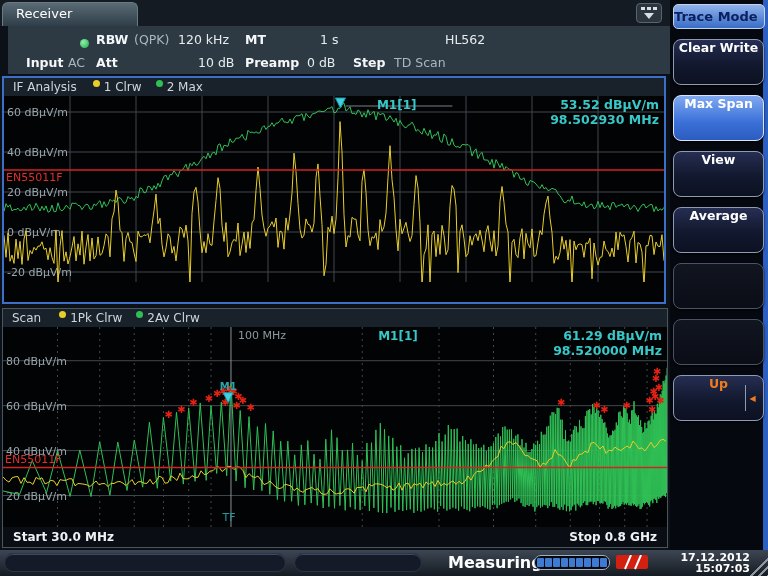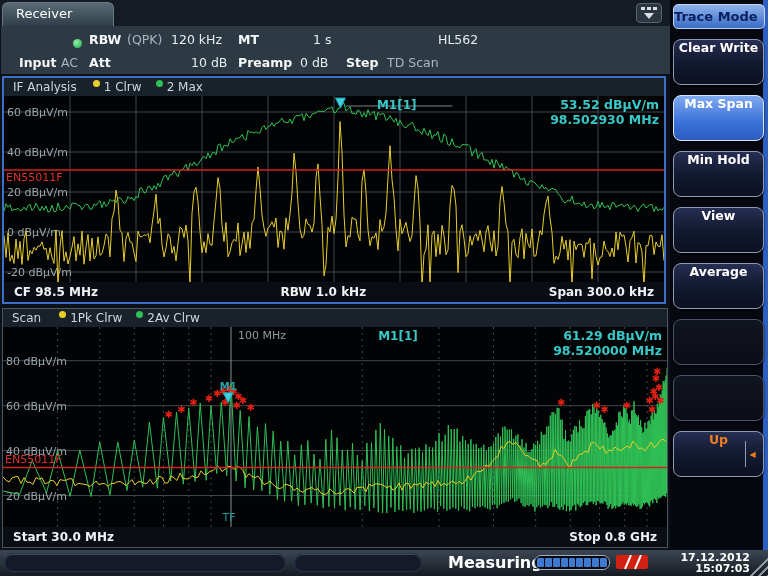--- a/index.html
+++ b/index.html
@@ -1,26 +1,26 @@
 <!DOCTYPE html>
 <html><head>
 <meta charset="utf-8">
 <style>
   *{box-sizing:border-box;margin:0;padding:0}
   body{width:768px;height:576px;overflow:hidden;background:#000;font-family:"DejaVu Sans",sans-serif}
   .screen{position:relative;width:768px;height:576px;background:#0c1118}
   
   .tabrow{position:absolute;left:0;top:0;width:670px;height:26px;background:#141b23}
-  .tab{position:absolute;left:2px;top:2px;width:112px;height:24px;background:linear-gradient(#5a6b75,#2f3e48);
+  .tab{position:absolute;left:2px;top:2px;width:136px;height:24px;background:linear-gradient(#5a6b75,#2f3e48);
        border:1px solid #6a7a84;border-bottom:none;border-radius:6px 6px 0 0;color:#fff;font-size:13px;
        line-height:22px;padding-left:13px}
   .win-menu{position:absolute;left:636px;top:3px;width:26px;height:20px;background:#2c353f;border:1px solid #57636d;
        border-radius:4px;display:flex;align-items:center;justify-content:center}
   
-  .settings{position:absolute;left:1px;top:26px;width:745px;height:48px;background:#2d3a43;font-size:12.5px;color:#dfe7ea}
+  .settings{position:absolute;left:8px;top:26px;width:745px;height:48px;background:#2d3a43;font-size:12.5px;color:#dfe7ea}
   .settings .f{position:absolute;white-space:nowrap;line-height:18px}
   .lbl{font-weight:bold;color:#f4f8fa}
   .val{color:#e6edf0}
   .dim{color:#a9b7be}
   .led{display:inline-block;width:9px;height:9px;border-radius:50%;background:radial-gradient(circle at 35% 35%,#90f0aa,#1daa46)}
   
   .widget{position:absolute;left:2px;background:#020305}
   .w-if{top:76px;width:664px;height:228px;border:2px solid #3c70c8}
   .w-scan{top:308px;width:666px;height:240px;border:1px solid #4a565e}
   .whead{height:18px;background:#19222b;display:flex;align-items:center;font-size:12px;color:#ccd6db;padding-left:9px}
@@ -138,25 +138,20 @@
           <polyline points="0.0,115.3 2.0,107.7 4.0,111.2 6.0,108.7 8.0,114.9 10.0,113.3 12.0,113.6 14.0,112.2 16.0,114.8 18.0,114.1 20.0,111.1 22.0,114.2 24.0,109.6 26.0,108.4 28.0,114.5 30.0,112.3 32.0,107.2 34.0,111.1 36.0,115.0 38.0,110.3 40.0,114.2 42.0,109.9 44.0,116.2 46.0,115.3 48.0,109.1 50.0,115.7 52.0,115.5 54.0,106.8 56.0,113.4 58.0,114.9 60.0,113.0 62.0,109.3 64.0,111.2 66.0,113.3 68.0,107.1 70.0,107.4 72.0,107.2 74.0,109.4 76.0,109.8 78.0,113.6 80.0,110.7 82.0,108.2 84.0,108.7 86.0,113.2 88.0,113.1 90.0,107.9 92.0,109.6 94.0,106.5 96.0,104.7 98.0,111.7 100.0,105.7 102.0,110.4 104.0,108.5 106.0,103.3 108.0,105.4 110.0,103.9 112.0,106.6 114.0,102.3 116.0,101.5 118.0,104.2 120.0,107.4 122.0,106.4 124.0,100.5 126.0,102.8 128.0,101.5 130.0,104.6 132.0,100.3 134.0,101.9 136.0,91.8 138.0,92.6 140.0,96.9 142.0,96.3 144.0,90.3 146.0,90.7 148.0,94.3 150.0,89.6 152.0,93.2 154.0,87.2 156.0,91.0 158.0,84.9 160.0,80.2 162.0,79.2 164.0,84.0 166.0,78.6 168.0,78.7 170.0,74.5 172.0,77.8 174.0,80.8 176.0,74.6 178.0,74.4 180.0,71.5 182.0,68.2 184.0,75.0 186.0,67.3 188.0,69.7 190.0,66.0 192.0,69.3 194.0,68.6 196.0,65.1 198.0,62.1 200.0,60.3 202.0,62.8 204.0,56.9 206.0,62.0 208.0,57.3 210.0,56.0 212.0,58.9 214.0,48.9 216.0,47.8 218.0,54.9 220.0,49.3 222.0,49.7 224.0,50.3 226.0,42.7 228.0,46.4 230.0,45.8 232.0,42.1 234.0,42.3 236.0,41.6 238.0,38.3 240.0,42.6 242.0,44.3 244.0,34.3 246.0,36.6 248.0,36.0 250.0,37.1 252.0,35.8 254.0,37.1 256.0,36.8 258.0,31.6 260.0,29.6 262.0,33.5 264.0,30.5 266.0,30.1 268.0,26.7 270.0,30.4 272.0,27.2 274.0,27.0 276.0,24.7 278.0,22.1 280.0,26.0 282.0,26.2 284.0,26.9 286.0,23.0 288.0,27.6 290.0,22.3 292.0,19.6 294.0,19.8 296.0,19.4 298.0,17.7 300.0,24.7 302.0,17.4 304.0,20.1 306.0,22.0 308.0,18.2 310.0,17.4 312.0,16.8 314.0,15.2 316.0,15.0 318.0,15.7 320.0,15.4 322.0,14.0 324.0,12.1 326.0,12.3 328.0,10.6 330.0,16.9 332.0,16.4 334.0,12.2 336.0,12.4 338.0,8.8 340.0,7.2 342.0,15.0 344.0,13.4 346.0,10.7 348.0,17.7 350.0,17.1 352.0,18.5 354.0,13.9 356.0,15.6 358.0,21.1 360.0,16.8 362.0,21.3 364.0,13.7 366.0,19.2 368.0,17.2 370.0,15.3 372.0,23.9 374.0,16.3 376.0,18.9 378.0,17.7 380.0,17.9 382.0,24.5 384.0,23.1 386.0,19.6 388.0,23.0 390.0,26.1 392.0,22.2 394.0,29.8 396.0,24.4 398.0,28.2 400.0,30.8 402.0,31.9 404.0,29.2 406.0,28.7 408.0,26.1 410.0,29.6 412.0,35.3 414.0,33.4 416.0,35.9 418.0,38.2 420.0,32.3 422.0,37.0 424.0,39.7 426.0,33.8 428.0,42.6 430.0,38.8 432.0,39.3 434.0,35.5 436.0,44.8 438.0,46.5 440.0,37.9 442.0,40.6 444.0,48.9 446.0,49.1 448.0,42.6 450.0,49.0 452.0,51.1 454.0,50.5 456.0,51.9 458.0,48.6 460.0,48.6 462.0,49.0 464.0,48.5 466.0,50.5 468.0,60.1 470.0,55.3 472.0,52.8 474.0,62.5 476.0,58.3 478.0,56.3 480.0,63.9 482.0,64.0 484.0,64.2 486.0,68.6 488.0,63.3 490.0,72.2 492.0,63.6 494.0,67.3 496.0,71.7 498.0,67.2 500.0,74.5 502.0,70.5 504.0,72.5 506.0,73.6 508.0,73.8 510.0,81.3 512.0,76.6 514.0,77.4 516.0,82.9 518.0,83.5 520.0,81.8 522.0,88.0 524.0,89.5 526.0,84.5 528.0,85.3 530.0,86.1 532.0,88.0 534.0,90.7 536.0,92.5 538.0,88.6 540.0,92.8 542.0,91.5 544.0,94.7 546.0,93.9 548.0,92.3 550.0,93.1 552.0,93.9 554.0,97.8 556.0,99.7 558.0,103.0 560.0,106.4 562.0,106.7 564.0,103.9 566.0,105.4 568.0,99.9 570.0,107.8 572.0,107.9 574.0,107.1 576.0,107.5 578.0,110.0 580.0,105.8 582.0,111.6 584.0,110.8 586.0,108.5 588.0,108.1 590.0,112.9 592.0,111.4 594.0,105.4 596.0,111.6 598.0,106.3 600.0,111.3 602.0,111.2 604.0,109.4 606.0,113.8 608.0,106.8 610.0,106.6 612.0,111.4 614.0,109.5 616.0,109.3 618.0,107.9 620.0,111.0 622.0,109.0 624.0,108.3 626.0,113.5 628.0,111.8 630.0,109.1 632.0,111.5 634.0,115.5 636.0,111.9 638.0,109.0 640.0,108.1 642.0,112.0 644.0,110.3 646.0,108.7 648.0,108.5 650.0,115.6 652.0,110.6 654.0,115.0 656.0,112.8 658.0,114.2 660.0,111.3" fill="none" stroke="#2fc055" stroke-width="1"></polyline>
           <polyline points="0.0,139.3 2.0,161.3 4.0,136.9 6.0,165.3 8.0,159.1 10.0,167.4 12.0,143.1 14.0,162.6 16.0,145.4 18.0,168.4 20.0,143.0 22.0,134.7 24.0,164.5 26.0,154.4 28.0,157.8 30.0,151.3 32.0,154.1 34.0,150.1 36.0,150.1 38.0,145.8 40.0,153.4 42.0,152.2 44.0,163.8 46.0,151.7 48.0,161.5 50.0,167.4 52.0,133.9 54.0,190.0 56.0,150.5 58.0,134.6 60.0,165.1 62.0,155.8 64.0,168.0 66.0,160.5 68.0,151.1 70.0,140.5 72.0,164.9 74.0,147.8 76.0,159.1 78.0,135.1 80.0,168.2 82.0,151.1 84.0,138.5 86.0,165.0 88.0,142.0 90.0,162.9 92.0,159.8 94.0,140.9 96.0,159.3 98.0,157.6 100.0,149.6 102.0,137.9 104.0,140.7 106.0,160.8 108.0,122.7 110.0,115.9 112.0,94.1 114.0,105.8 116.0,134.2 118.0,136.8 120.0,165.4 122.0,142.5 124.0,136.5 126.0,145.8 128.0,146.5 130.0,157.0 132.0,165.5 134.0,135.2 136.0,140.6 138.0,140.8 140.0,138.8 142.0,139.6 144.0,137.5 146.0,146.8 148.0,129.2 150.0,114.8 152.0,98.1 154.0,127.6 156.0,122.2 158.0,148.4 160.0,160.9 162.0,151.9 164.0,137.8 166.0,141.0 168.0,157.2 170.0,150.4 172.0,164.9 174.0,147.0 176.0,130.9 178.0,133.0 180.0,141.5 182.0,129.1 184.0,145.0 186.0,190.0 188.0,117.4 190.0,95.9 192.0,91.3 194.0,106.1 196.0,135.2 198.0,156.7 200.0,145.6 202.0,156.8 204.0,137.6 206.0,148.3 208.0,149.4 210.0,125.2 212.0,104.4 214.0,81.7 216.0,92.4 218.0,129.2 220.0,145.5 222.0,126.5 224.0,160.8 226.0,155.8 228.0,146.7 230.0,143.3 232.0,145.4 234.0,127.0 236.0,159.6 238.0,148.3 240.0,136.1 242.0,156.5 244.0,135.8 246.0,152.4 248.0,126.9 250.0,123.5 252.0,94.4 254.0,71.0 256.0,92.5 258.0,119.0 260.0,131.9 262.0,140.3 264.0,132.2 266.0,129.9 268.0,125.7 270.0,131.1 272.0,122.0 274.0,151.4 276.0,135.0 278.0,136.2 280.0,153.2 282.0,121.9 284.0,134.3 286.0,118.0 288.0,96.9 290.0,57.2 292.0,75.4 294.0,107.5 296.0,133.5 298.0,142.1 300.0,139.1 302.0,122.9 304.0,128.3 306.0,129.3 308.0,136.1 310.0,127.2 312.0,81.4 314.0,67.9 316.0,100.1 318.0,128.3 320.0,179.8 322.0,168.4 324.0,131.2 326.0,135.7 328.0,120.1 330.0,137.6 332.0,123.2 334.0,81.6 336.0,25.6 338.0,55.9 340.0,118.8 342.0,151.0 344.0,139.6 346.0,141.2 348.0,121.3 350.0,123.1 352.0,123.2 354.0,139.0 356.0,144.8 358.0,85.4 360.0,73.4 362.0,96.4 364.0,133.8 366.0,149.7 368.0,140.8 370.0,142.2 372.0,136.9 374.0,153.6 376.0,123.6 378.0,135.4 380.0,130.9 382.0,116.9 384.0,81.5 386.0,49.7 388.0,83.6 390.0,101.2 392.0,133.7 394.0,154.8 396.0,123.2 398.0,137.7 400.0,132.1 402.0,126.3 404.0,137.0 406.0,145.5 408.0,139.7 410.0,108.5 412.0,79.6 414.0,92.0 416.0,126.6 418.0,190.0 420.0,158.4 422.0,153.0 424.0,128.8 426.0,188.2 428.0,138.6 430.0,135.0 432.0,160.6 434.0,138.3 436.0,158.4 438.0,129.3 440.0,139.3 442.0,158.7 444.0,153.8 446.0,109.8 448.0,89.5 450.0,93.3 452.0,110.0 454.0,176.6 456.0,135.2 458.0,128.8 460.0,142.8 462.0,160.7 464.0,157.4 466.0,139.7 468.0,149.2 470.0,140.6 472.0,137.7 474.0,144.7 476.0,134.2 478.0,144.0 480.0,155.7 482.0,136.3 484.0,129.6 486.0,144.7 488.0,155.4 490.0,134.7 492.0,160.0 494.0,150.1 496.0,105.4 498.0,90.5 500.0,106.7 502.0,128.2 504.0,136.0 506.0,190.0 508.0,146.4 510.0,143.3 512.0,158.6 514.0,161.6 516.0,141.7 518.0,132.7 520.0,162.9 522.0,137.4 524.0,147.7 526.0,151.7 528.0,132.9 530.0,160.4 532.0,159.6 534.0,146.3 536.0,134.5 538.0,138.7 540.0,118.3 542.0,106.8 544.0,100.1 546.0,122.1 548.0,136.4 550.0,167.3 552.0,160.2 554.0,163.4 556.0,156.5 558.0,140.4 560.0,153.2 562.0,144.3 564.0,164.0 566.0,143.6 568.0,190.0 570.0,145.1 572.0,153.8 574.0,148.7 576.0,147.9 578.0,148.8 580.0,161.3 582.0,146.8 584.0,147.5 586.0,142.2 588.0,182.8 590.0,147.0 592.0,160.3 594.0,169.1 596.0,161.4 598.0,160.8 600.0,145.0 602.0,153.6 604.0,155.5 606.0,160.5 608.0,152.0 610.0,160.8 612.0,136.1 614.0,153.8 616.0,136.3 618.0,140.4 620.0,138.8 622.0,150.5 624.0,166.0 626.0,144.6 628.0,141.4 630.0,135.2 632.0,167.0 634.0,146.4 636.0,148.0 638.0,156.2 640.0,190.0 642.0,149.7 644.0,149.8 646.0,139.3 648.0,139.8 650.0,158.6 652.0,146.0 654.0,150.2 656.0,150.6 658.0,138.7 660.0,164.7" fill="none" stroke="#e8ce28" stroke-width="1"></polyline>
           <line x1="0" y1="74" x2="660" y2="74" stroke="#d42420" stroke-width="1.4"></line>
           <text x="2" y="85" fill="#e03028" font-size="11">EN55011F</text>
           <line x1="341.44600000001367" y1="10" x2="448.44600000001367" y2="10" stroke="#78828a"></line>
           <path d="M 331.44600000001367 2 L 341.44600000001367 2 L 336.44600000001367 12 Z" fill="#45cede" stroke="#15a0b0"></path>
           <text x="372.9" y="13" fill="#38c8c8" font-size="12" font-weight="bold">M1[1]</text>
           <text x="655" y="13" fill="#38c8c8" font-size="12.5" font-weight="bold" text-anchor="end">53.52 dBµV/m</text>
           <text x="655" y="28" fill="#38c8c8" font-size="12.5" font-weight="bold" text-anchor="end">98.502930 MHz</text>
         </svg>
-    </div>
-    <div class="wfoot">
-      <span>CF 98.5 MHz</span>
-      <span>RBW 1.0 kHz</span>
-      <span>Span 300.0 kHz</span>
     </div>
   </div>
 
   <div class="widget w-scan">
     <div class="whead">
       <span class="wtitle" style="margin-right:18px">Scan</span>
       <span class="leg">
         <i class="dot" style="background:#e8ce28"></i>
         <span>1Pk Clrw</span>
       </span>
@@ -236,23 +231,20 @@
 
   <div class="sidebar">
     <div class="sk-title">Trace Mode</div>
     <div class="sk-btn">
         <span>Clear Write</span>
       </div>
     <div class="sk-btn active">
         <span>Max Span</span>
       </div>
     <div class="sk-btn">
-        <span>Min Hold</span>
-      </div>
-    <div class="sk-btn">
         <span>View</span>
       </div>
     <div class="sk-btn">
         <span>Average</span>
       </div>
     <div class="sk-btn empty">
         <span></span>
       </div>
     <div class="sk-btn empty">
         <span></span>

